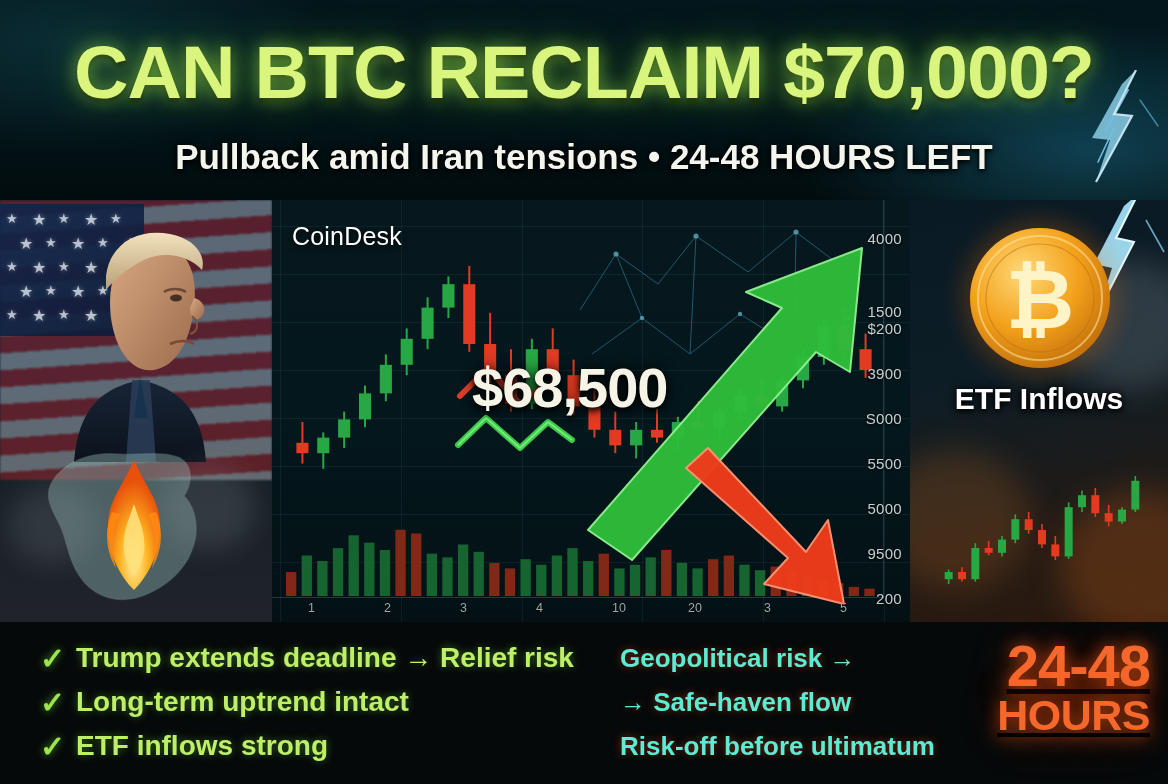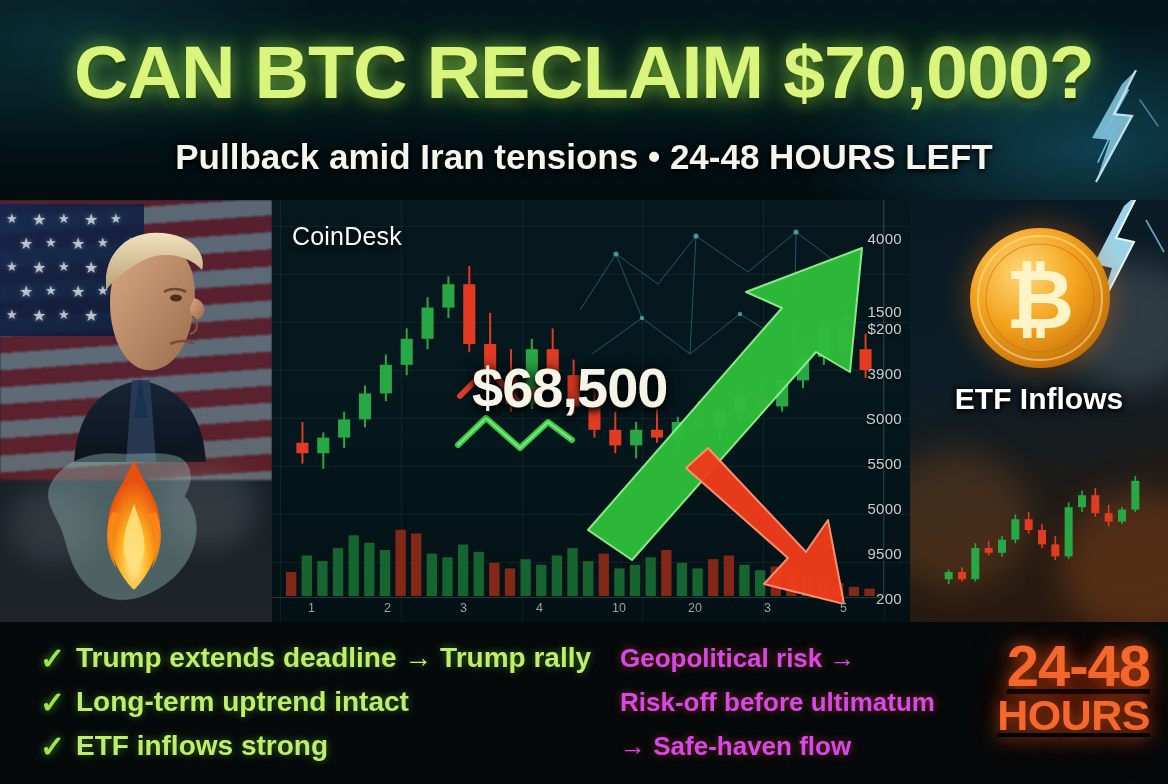--- a/index.html
+++ b/index.html
@@ -109,21 +109,21 @@
   
   .foot{position:absolute;left:0;top:622px;width:1168px;height:162px;background:#05090a;z-index:6;}
   .bull{position:absolute;left:40px;top:14px;width:580px;}
   .bullRow{display:flex;align-items:center;height:44px;}
   .chk{color:#9ce54a;font-size:30px;font-weight:bold;width:36px;
     text-shadow:0 0 9px rgba(120,220,50,.7);}
   .bullTxt{color:#bdf068;font-size:28px;font-weight:bold;white-space:nowrap;
     text-shadow:0 0 9px rgba(130,220,60,.45);}
   .risks{position:absolute;left:620px;top:14px;width:360px;}
   .riskRow{height:44px;display:flex;align-items:center;}
-  .riskTxt{color:#d946ef;font-size:26px;font-weight:bold;white-space:nowrap;
+  .riskTxt{color:#5eead4;font-size:26px;font-weight:bold;white-space:nowrap;
     text-shadow:0 0 9px rgba(250,90,25,.45);}
   .cd{position:absolute;right:18px;top:16px;width:190px;text-align:right;text-decoration:underline;}
   .cdA{font-size:58px;font-weight:bold;color:#f4682c;line-height:.96;letter-spacing:-1px;
     text-shadow:0 0 16px rgba(250,90,25,.75),0 0 40px rgba(240,70,10,.4);}
   .cdB{font-size:43px;font-weight:bold;color:#f4682c;line-height:1;letter-spacing:-.5px;
     text-shadow:0 0 16px rgba(250,90,25,.75),0 0 40px rgba(240,70,10,.4);}
 </style>
 </head>
 <body>
 
@@ -463,40 +463,40 @@
           <line x1="225.33333333333334" x2="225.33333333333334" y1="20" y2="56" stroke="#27a844" stroke-width="1.6"></line>
           <rect x="221.33333333333334" y="24.80000000000001" width="8" height="28.799999999999997" fill="#27a844"></rect>
         </svg>
     </div>
   </div>
 
   <div class="foot">
     <div class="bull" id="bullList">
         <div class="bullRow">
           <span class="chk">✓</span>
-          <span class="bullTxt">Trump extends deadline → Trump rally</span>
+          <span class="bullTxt">Trump extends deadline → Relief risk</span>
         </div>
         <div class="bullRow">
           <span class="chk">✓</span>
           <span class="bullTxt">Long-term uptrend intact</span>
         </div>
         <div class="bullRow">
           <span class="chk">✓</span>
           <span class="bullTxt">ETF inflows strong</span>
         </div>
       </div>
     <div class="risks" id="riskList">
         <div class="riskRow">
           <span class="riskTxt">Geopolitical risk →</span>
         </div>
         <div class="riskRow">
+          <span class="riskTxt">→ Safe-haven flow</span>
+        </div>
+        <div class="riskRow">
           <span class="riskTxt">Risk-off before ultimatum</span>
-        </div>
-        <div class="riskRow">
-          <span class="riskTxt">→ Safe-haven flow</span>
         </div>
       </div>
     <div class="cd">
       <div class="cdA">24-48</div>
       <div class="cdB">HOURS</div>
     </div>
   </div>
 </div>
 
 </body></html>

